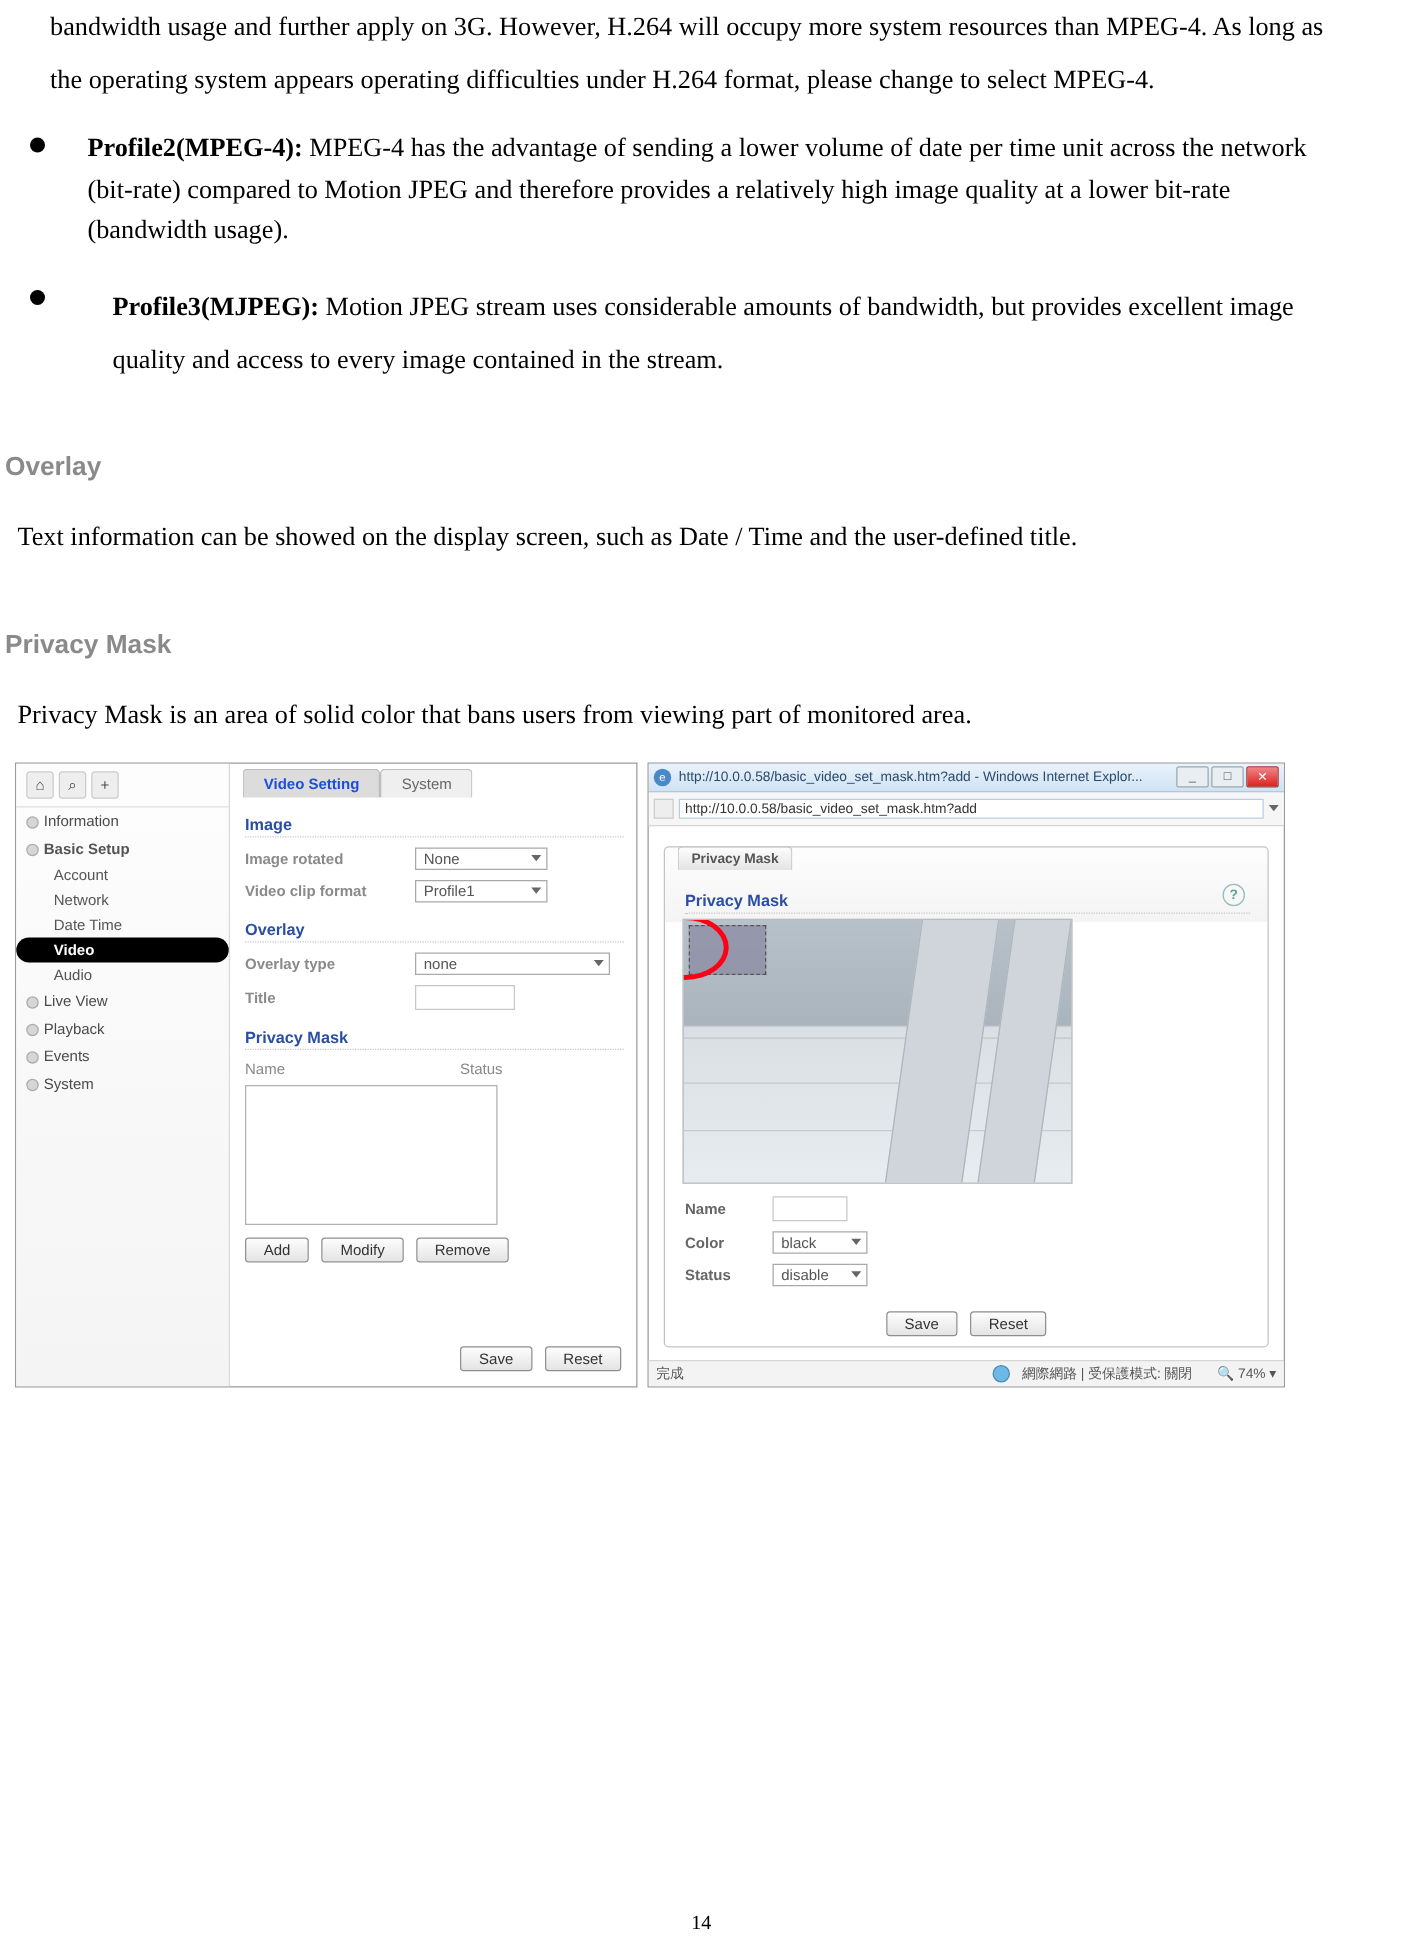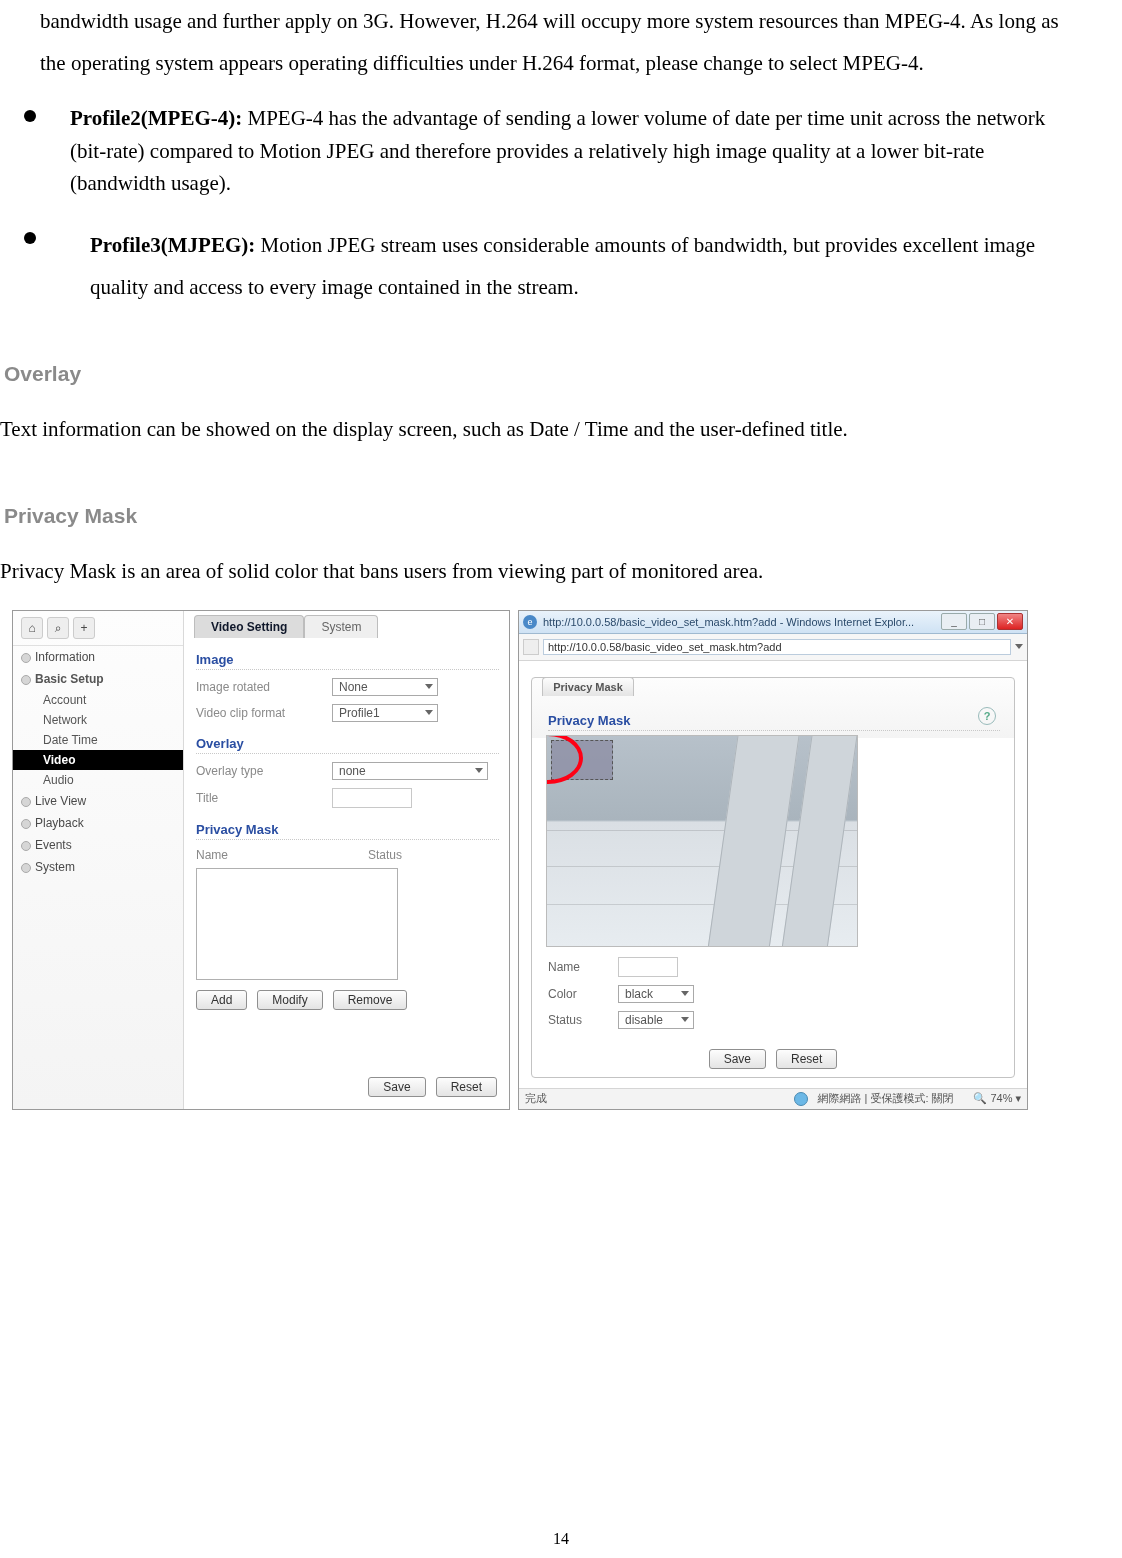--- a/index.html
+++ b/index.html
@@ -51,20 +51,21 @@
     font-weight: bold;
     color: #8a8a8a;
     font-size: 21px;
     margin: 54px 0 22px 0;
     padding-left: 4px;
   }
   .plain-left {
     font-size: 21px;
     line-height: 2.0;
     margin: 0 40px 18px 0;
+    padding-left: 14px;
   }
 
   
   .shot-row {
     display: flex;
     gap: 8px;
     margin: 4px 0 22px 12px;
   }
   .panel-a, .panel-b {
     border: 1px solid #9a9a9a;
@@ -92,39 +93,39 @@
     display:flex; align-items:center; justify-content:center; font-size:12px;
   }
   .nav-item { padding:4px 8px 4px 22px; position:relative; }
   .nav-item .dot {
     position:absolute; left:8px; top:7px; width:8px; height:8px; border-radius:50%;
     background:#d6d6d6; border:1px solid #aaa;
   }
   .nav-item.bold { font-weight:bold; color:#555; }
   .nav-sub { padding:3px 8px 3px 30px; color:#555; }
   .nav-sub.selected {
-    background:#000; color:#fff; font-weight:bold;
+    background:#000; color:#fff; font-weight:bold;border-radius:10px;
   }
 
   .pa-main {
     flex:1; padding:4px 10px 10px 10px; font-family: Arial, Helvetica, sans-serif;
     font-size:12px; color:#555; display:flex; flex-direction:column;
   }
   .tab-row { display:flex; gap:0; margin-bottom:4px; }
   .tab {
     padding:4px 16px; font-size:12px; background:#efefef; border:1px solid #bdbdbd;
     border-bottom:none; border-radius:4px 4px 0 0; color:#666;
   }
-  .tab.active { background:#dcdcdc; font-weight:bold; color:#0f172a; }
+  .tab.active { background:#dcdcdc; font-weight:bold; color:#1d4ed8; }
   .section-head {
     color:#2a4ea2; font-weight:bold; font-size:13px; margin:10px 0 4px 2px;
     border-bottom:1px dotted #c8c8c8; padding-bottom:2px;
   }
   .form-row { display:flex; align-items:center; gap:16px; padding:4px 2px; }
-  .form-row label { width:120px; color:#8a8a8a; }
+  .form-row label { width:120px; color:#8a8a8a;font-weight:bold; }
   .sel {
     border:1px solid #a9a9a9; padding:1px 18px 1px 6px; background:#fff; font-size:12px;
     position:relative; min-width:80px;
   }
   .sel::after {
     content:""; position:absolute; right:4px; top:5px;
     border-left:4px solid transparent; border-right:4px solid transparent; border-top:5px solid #666;
   }
   .txt { border:1px solid #c8c8c8; padding:1px 4px; min-width:70px; height:16px; background:#fff; }
   .mask-cols { display:flex; gap:140px; padding:4px 2px; color:#888; font-size:12px;}

